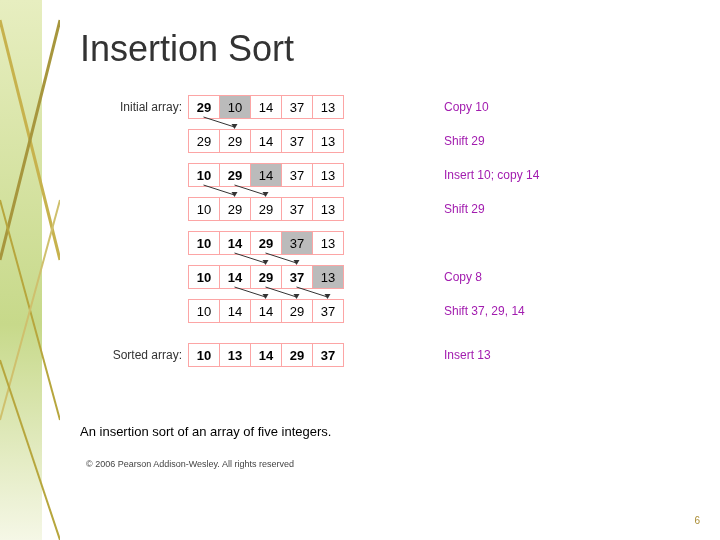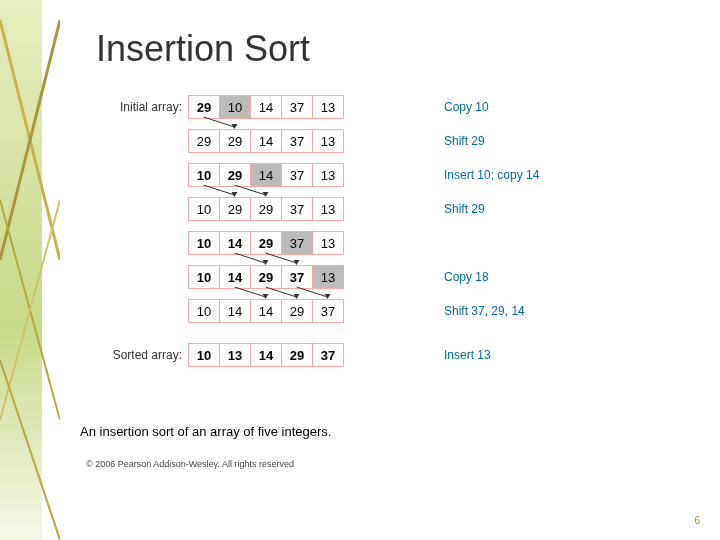--- a/index.html
+++ b/index.html
@@ -21,21 +21,21 @@
   }
   .deco-left svg { display: block; }
   .content {
     position: relative;
     z-index: 1;
     padding: 28px 40px 0 80px;
   }
   .title {
     font-size: 36px;
     color: #333;
-    margin: 0 0 24px 16px;
+    margin: 0 0 24px 0;
     font-weight: 400;
   }
   .figure-area {
     min-height: 330px;
     position: relative;
     margin-left: 18px;
   }
   .row {
     display: flex;
     align-items: center;
@@ -61,21 +61,21 @@
     display: flex;
     align-items: center;
     justify-content: center;
     background: #fff;
   }
   .cell.bold { font-weight: 700; }
   .cell.shade { background: #bbb; }
   .cell + .cell { border-left: none; }
   .action {
     font-size: 12px;
-    color: #0369a1;
+    color: #a21caf;
     margin-left: 100px;
   }
   .arrows-layer {
     position: absolute;
     left: 0;
     bottom: -14px;
     width: 160px;
     height: 18px;
     pointer-events: none;
   }
@@ -208,21 +208,21 @@
           <div class="cell shade">13</div>
           <svg class="arrows-layer" width="155" height="18">
             <line x1="46.5" y1="2" x2="77.5" y2="12" stroke="#333" stroke-width="1"></line>
             <polygon points="74.5,9 80.5,9 77.5,14" fill="#333"></polygon>
             <line x1="77.5" y1="2" x2="108.5" y2="12" stroke="#333" stroke-width="1"></line>
             <polygon points="105.5,9 111.5,9 108.5,14" fill="#333"></polygon>
             <line x1="108.5" y1="2" x2="139.5" y2="12" stroke="#333" stroke-width="1"></line>
             <polygon points="136.5,9 142.5,9 139.5,14" fill="#333"></polygon>
           </svg>
         </div>
-        <div class="action">Copy 18</div>
+        <div class="action">Copy 8</div>
       </div>
       <div class="row">
         <div class="row-label-left"></div>
         <div class="cells">
           <div class="cell">10</div>
           <div class="cell">14</div>
           <div class="cell">14</div>
           <div class="cell">29</div>
           <div class="cell">37</div>
         </div>

